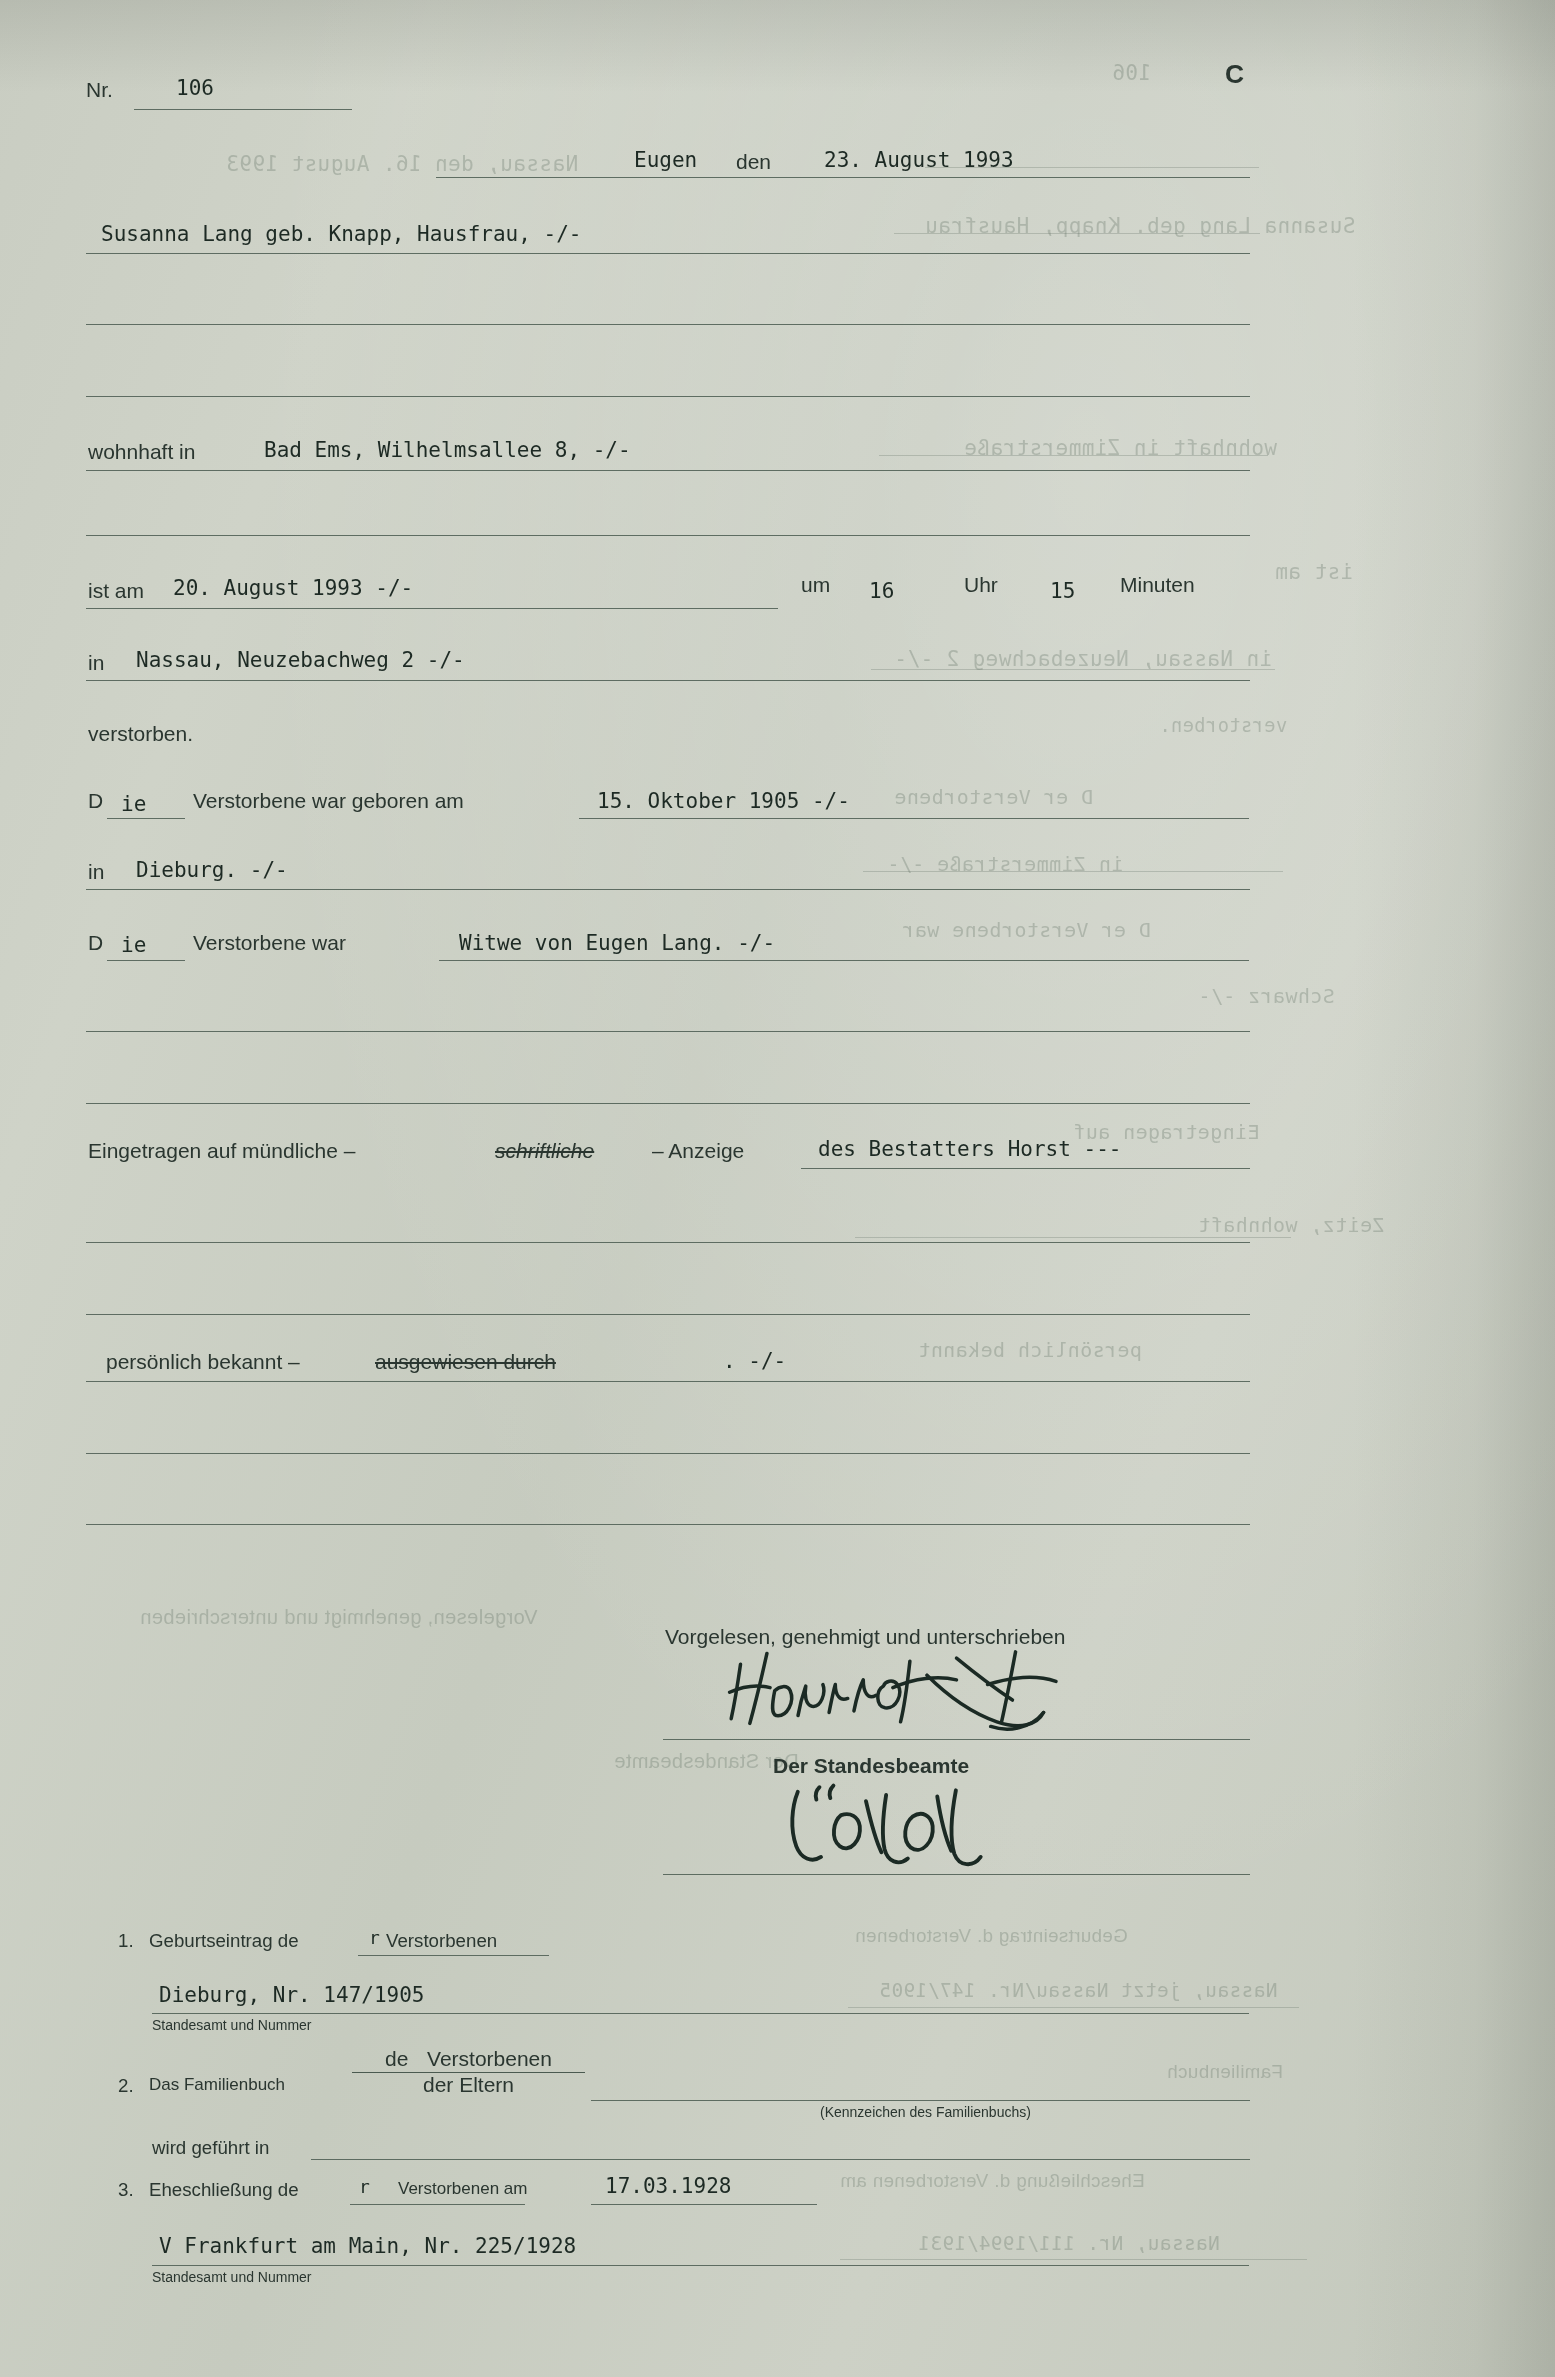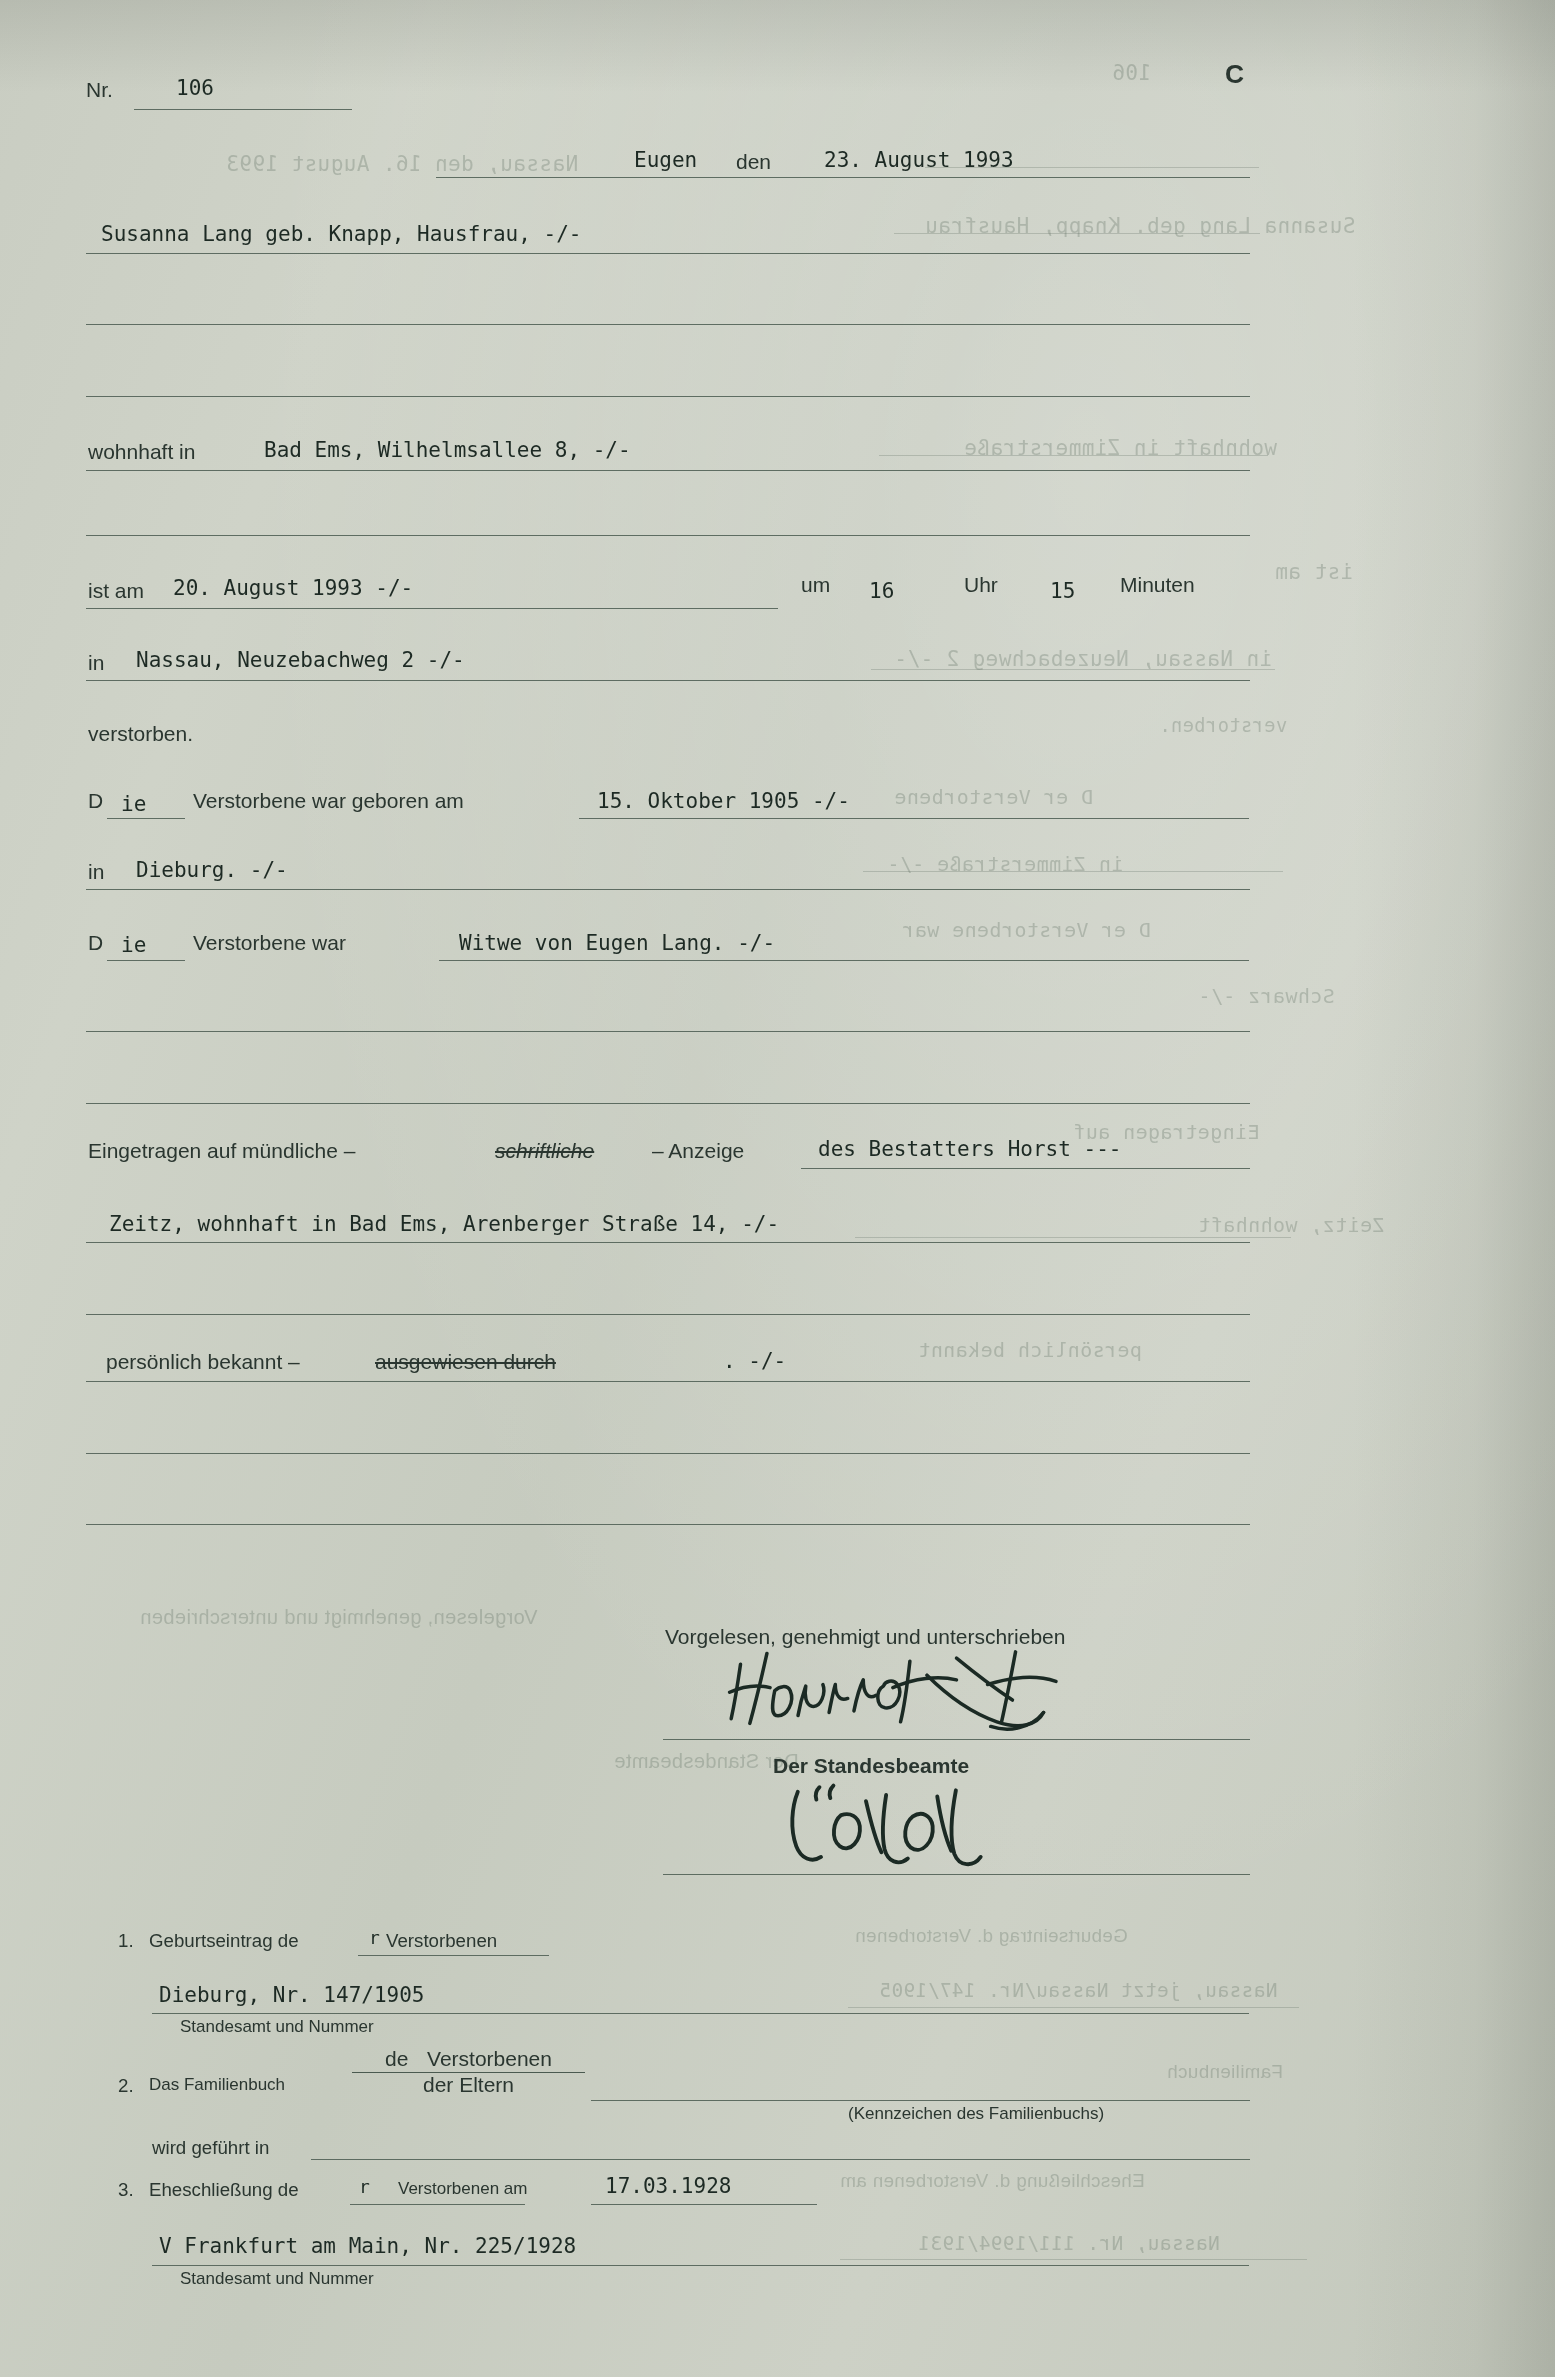--- a/index.html
+++ b/index.html
@@ -83,23 +83,22 @@
   }
   .small {
     position: absolute;
     color: #2a3630;
     font-size: 13.2px;
     white-space: nowrap;
   }
   .tiny {
     position: absolute;
     color: #2a3630;
-    font-size: 17px;
-    white-space: nowrap;
-    margin-left: 28px;
+    font-size: 14px;
+    white-space: nowrap;
   }
   .strike {
     text-decoration: line-through;
     text-decoration-thickness: 1.6px;
   }
   .corner {
     position: absolute;
     font-size: 26.4px;
     font-weight: bold;
     color: #2a3630;
@@ -222,21 +221,20 @@
   <div class="line" style="left:439px; top:960px; width:810px;"></div>
   <div class="line" style="left:86px; top:1031px; width:1164px;"></div>
   <div class="line" style="left:86px; top:1103px; width:1164px;"></div>
 
   <div class="lbl" style="left:88px; top:1139px;">Eingetragen auf mündliche –</div>
   <div class="lbl strike" style="left:495px; top:1139px;font-style:italic;">schriftliche</div>
   <div class="lbl" style="left:652px; top:1139px;">– Anzeige</div>
   <div class="hw" style="left:818px; top:1137px;">des Bestatters Horst ---</div>
   <div class="line" style="left:801px; top:1168px; width:449px;"></div>
 
-  <div class="hw" style="left:109px; top:1212px;">Zeitz, wohnhaft in Bad Ems, Arenberger Straße 14, -/-</div>
   <div class="line" style="left:86px; top:1242px; width:1164px;"></div>
   <div class="line" style="left:86px; top:1314px; width:1164px;"></div>
 
   <div class="lbl" style="left:106px; top:1350px;">persönlich bekannt –</div>
   <div class="lbl strike" style="left:375px; top:1350px;">ausgewiesen durch</div>
   <div class="hw" style="left:723px; top:1349px;">. -/-</div>
   <div class="line" style="left:86px; top:1381px; width:1164px;"></div>
   <div class="line" style="left:86px; top:1453px; width:1164px;"></div>
   <div class="line" style="left:86px; top:1524px; width:1164px;"></div>
 

